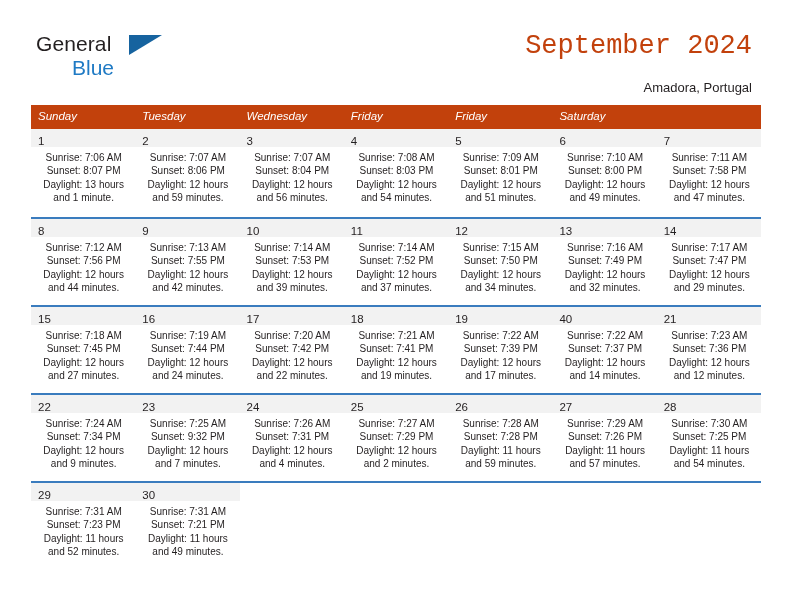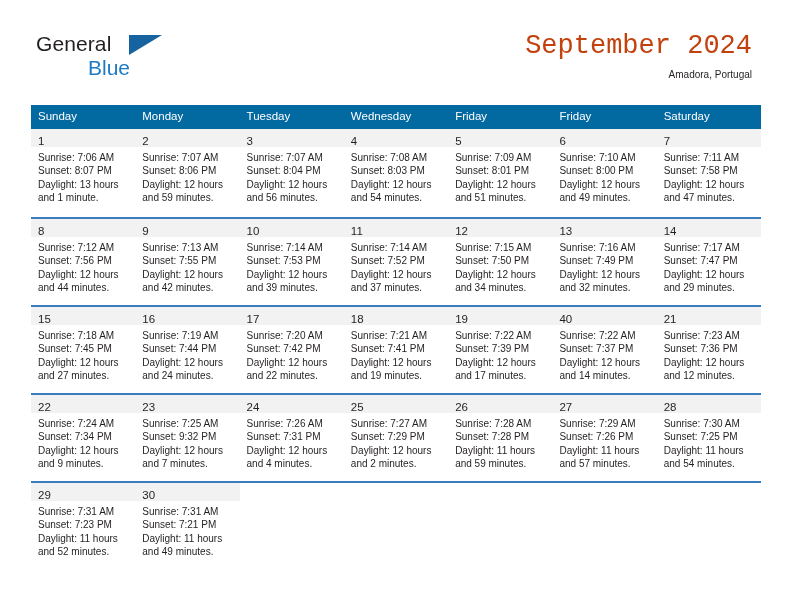--- a/index.html
+++ b/index.html
@@ -44,21 +44,21 @@
     font-size: 21px;
     color: #231f20;
     letter-spacing: .1px;
     display: block;
     height: 23px;
   }
   .brand-blue {
     font-size: 21px;
     color: #1f7ac4;
     display: block;
-    margin-left: 52px;
+    margin-left: 36px;
     margin-top: 1px;
   }
   .brand-flag {
     position: absolute;
     left: 93px;
     top: 2px;
     width: 0;
     height: 0;
     border-left: 33px solid #16639f;
     border-bottom: 20px solid transparent;
@@ -71,39 +71,40 @@
     text-align: right;
   }
   .cal-title {
     font-size: 27px;
     color: #c2410c;
     line-height: 32px;
     white-space: nowrap;
     font-family: Liberation Mono, monospace;
   }
   .cal-subtitle {
-    font-size: 10px;
+    font-size: 13px;
     color: #231f20;
     line-height: 20px;
-    margin-top: 3px;
+    margin-top: 16px;
     white-space: nowrap;
   }
 
   
   .calendar {
     position: absolute;
     left: 31px;
     top: 105px;
     width: 730px;
   }
 
   .weekdays {
     display: grid;
     grid-template-columns: repeat(7, 1fr);
-    background: #0369a1;
+    background: #c2410c;
+    font-style: italic;
   }
   .weekday {
     color: #ffffff;
     font-size: 11.5px;
     line-height: 13px;
     padding: 5px 0 6px 7px;
     box-sizing: border-box;
     white-space: nowrap;
   }
 
@@ -132,20 +133,21 @@
   .daycell.empty .num-band {
     background: transparent;
   }
   .daynum {
     font-size: 11.5px;
     line-height: 14px;
     color: #231f20;
   }
   .details {
     padding: 4px 6px 0 7px;
+    text-align: center;
   }
   .details div {
     font-size: 10px;
     line-height: 13.4px;
     color: #231f20;
     white-space: nowrap;
   }
 </style>
 </head>
 <body>
@@ -164,21 +166,20 @@
       <div class="cal-title">September 2024</div>
       <div class="cal-subtitle">Amadora, Portugal</div>
     </div>
 
   </div>
 
   <div class="calendar">
 
     <div class="weekdays">
       <div class="weekday">Sunday</div>
-      <div class="weekday">Monday</div>
       <div class="weekday">Tuesday</div>
       <div class="weekday">Wednesday</div>
       <div class="weekday">Friday</div>
       <div class="weekday">Friday</div>
       <div class="weekday">Saturday</div>
     </div>
 
     <div id="weeks-container">
         <div class="week first">
           <div class="daycell">

